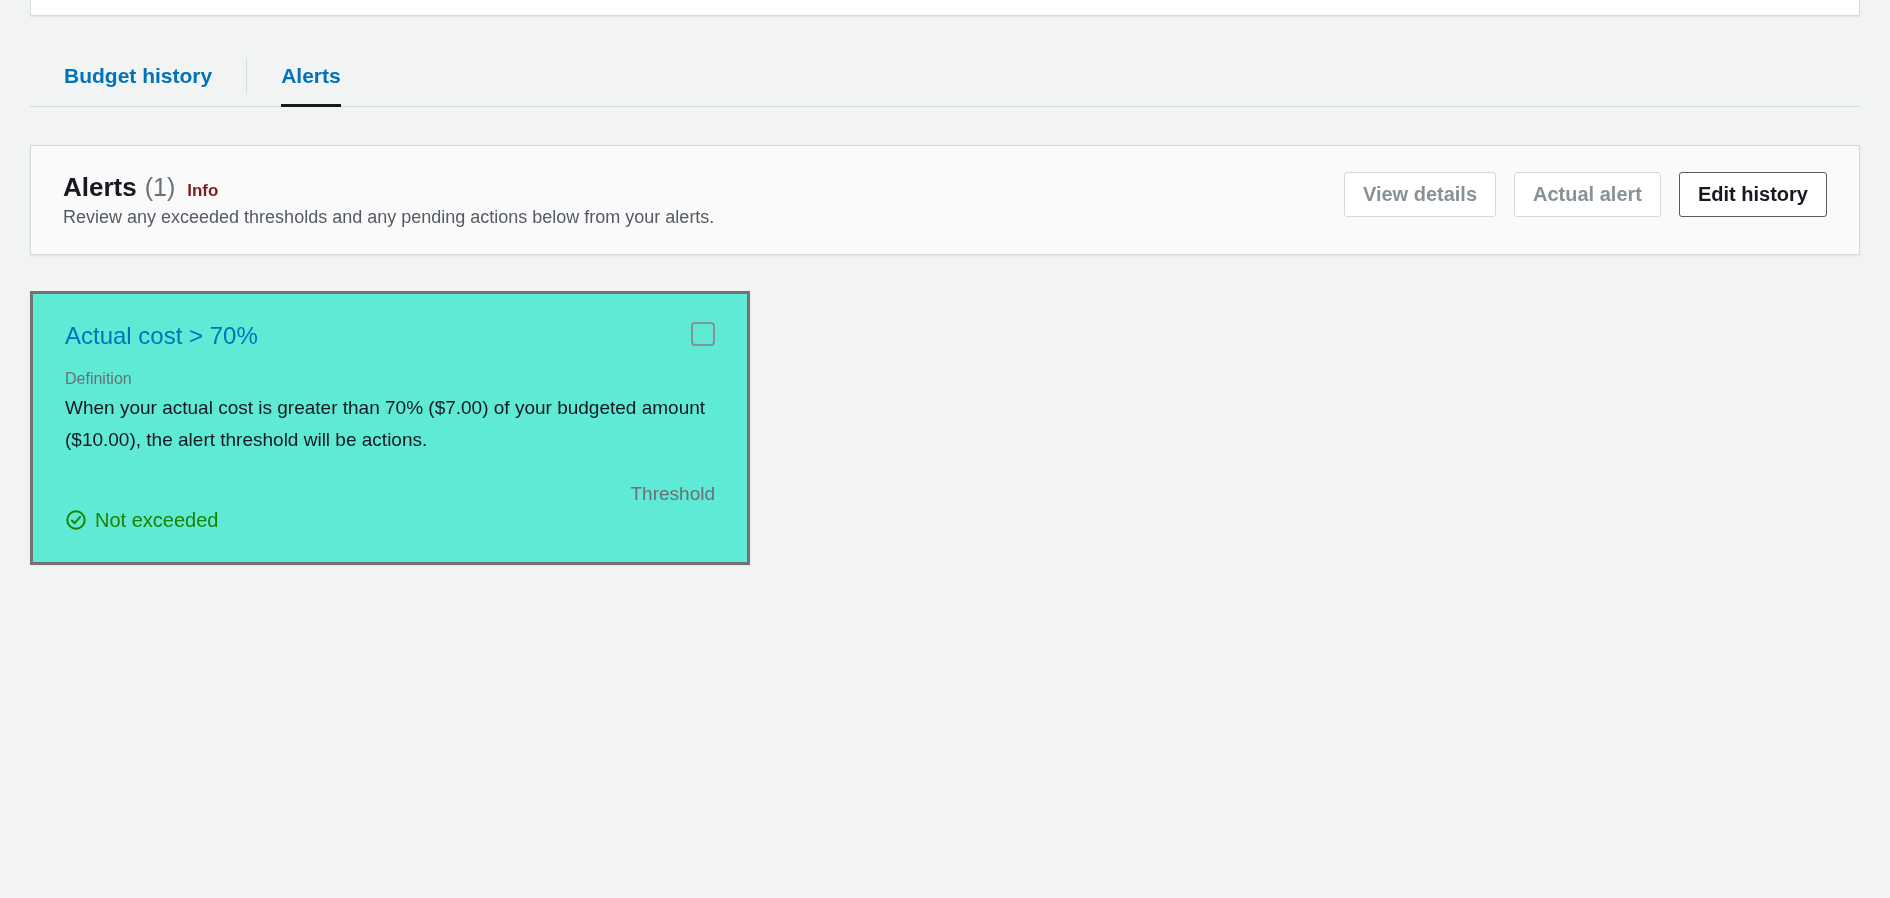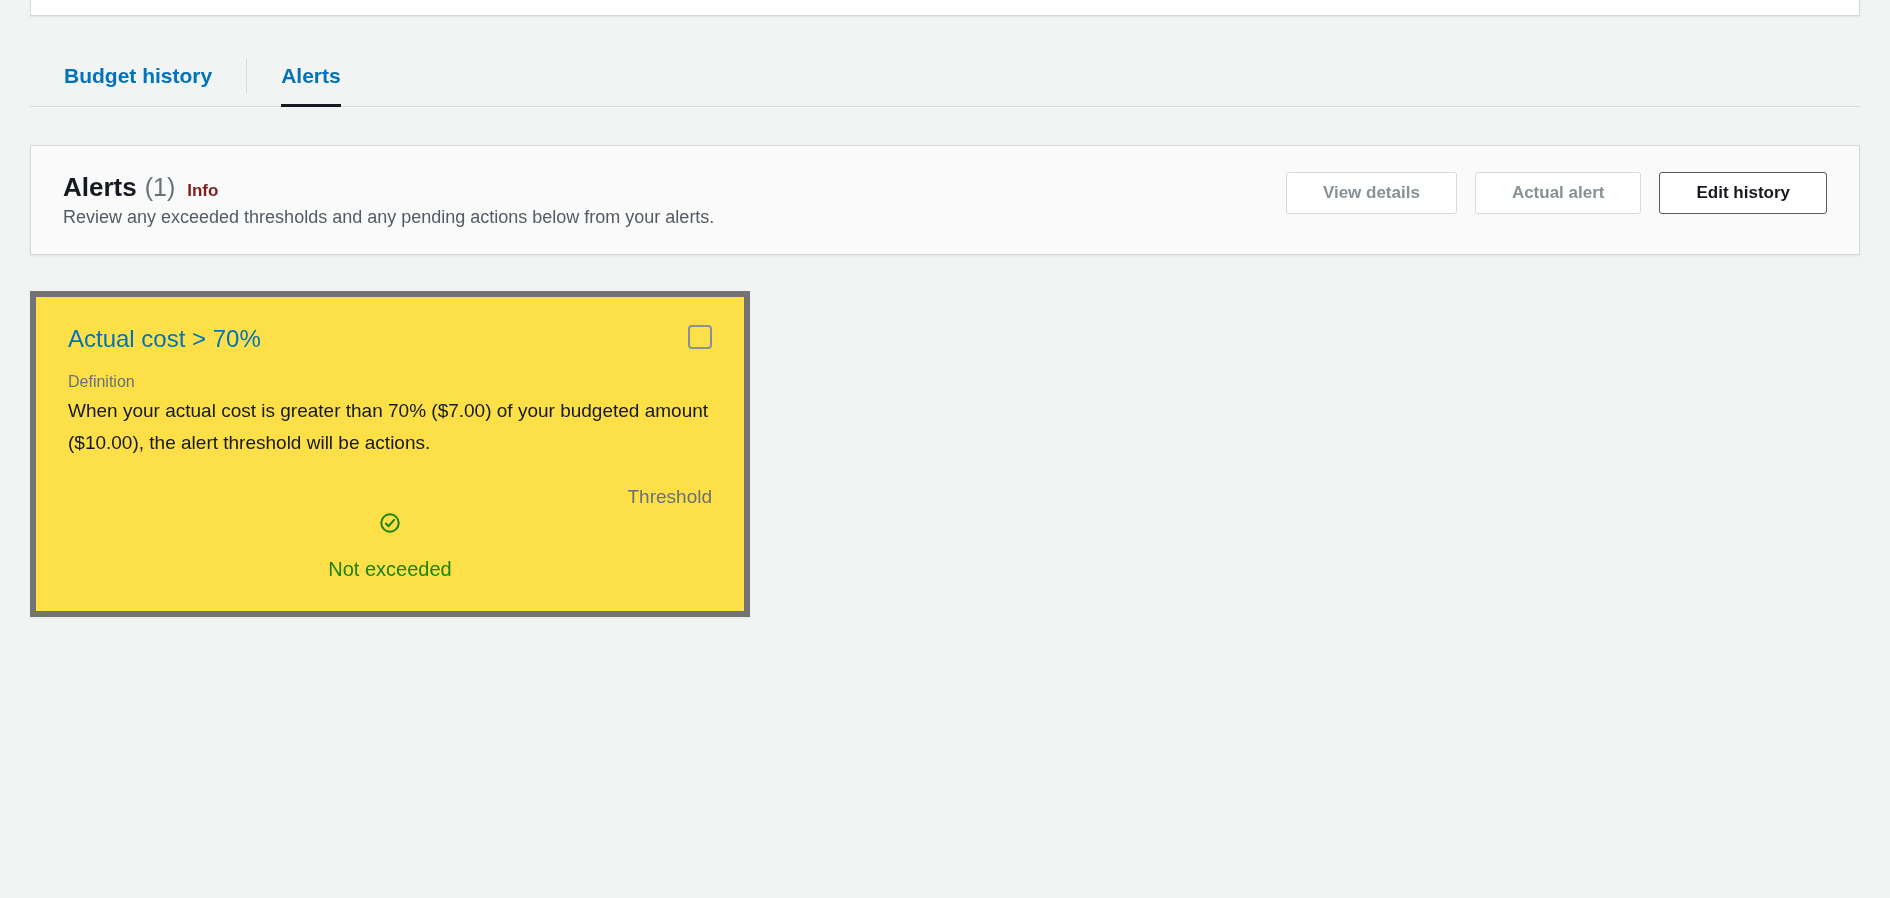--- a/index.html
+++ b/index.html
@@ -84,38 +84,38 @@
     font-size: 18px;
     color: #545b64;
     margin-top: 4px;
   }
 
   .btn-row {
     display: flex;
     gap: 18px;
   }
   .btn {
-    font-size: 17px;
+    font-size: 20px;
     font-weight: 700;
-    padding: 10px 36px;
+    padding: 10px 18px;
     border: 1px solid #d5dbdb;
     background: #fff;
     border-radius: 3px;
     color: #879196;
     cursor: default;
   }
   .btn.enabled {
     color: #16191f;
     border: 1.5px solid #545b64;
     cursor: pointer;
   }
 
   .alert-card {
-    background: #fde047;
-    border: 6px solid #737373;
+    background: #5eead4;
+    border: 3px solid #737373;
     box-shadow: 0 1px 2px rgba(0,0,0,0.06);
     width: 720px;
     padding: 28px 32px 30px;
   }
   .card-head {
     display: flex;
     justify-content: space-between;
     align-items: flex-start;
   }
   .card-title {
@@ -147,23 +147,22 @@
 
   .threshold-label {
     font-size: 19px;
     color: #687078;
     margin-top: 26px;
     text-align: right;
   }
   .status-row {
     display: flex;
     align-items: center;
-    gap: 24px;
+    gap: 8px;
     margin-top: 4px;
-    flex-direction: column;
   }
   .status-text {
     font-size: 20px;
     color: #1d8102;
   }
   .check-icon {
     width: 22px;
     height: 22px;
   }
 </style>

